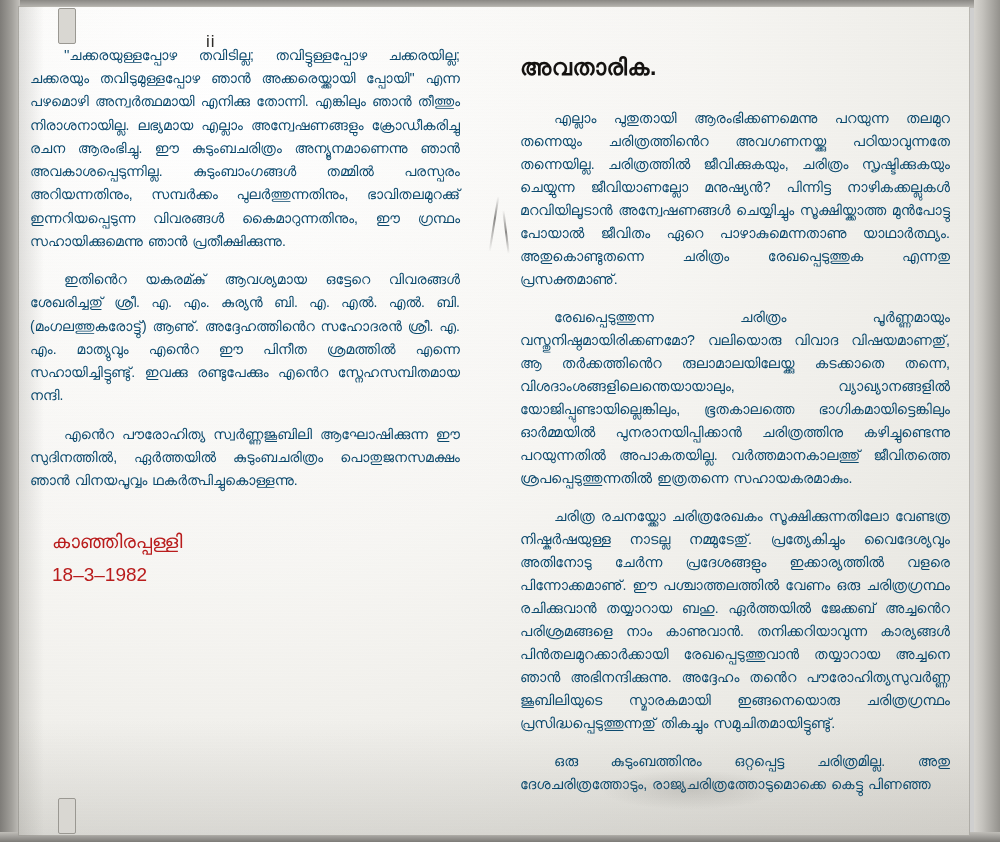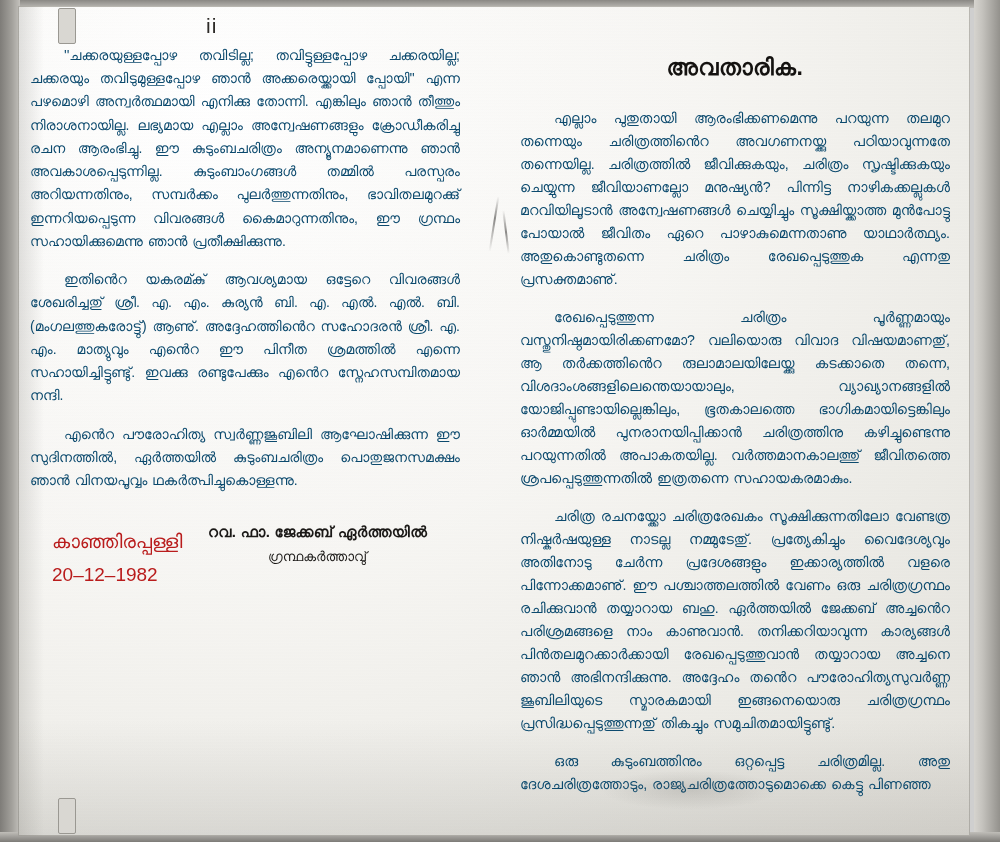--- a/index.html
+++ b/index.html
@@ -69,43 +69,43 @@
     background: #d9d7d2;
     border-radius: 2px;
   }
   .punch.p1 { top: 8px; }
   .punch.p2 { top: 798px; }
 
   
   .folio {
     position: absolute;
     left: 206px;
-    top: 14px;
-    font-size: 21px;
+    top: 32px;
+    font-size: 17px;
     color: #2d2b28;
     letter-spacing: 1px;
   }
 
   .col {
     position: absolute;
     color: #1e1c1a;
   }
   .col-left {
     left: 30px;
     top: 44px;
     width: 430px;
   }
   .col-right {
     left: 520px;
     top: 44px;
     width: 430px;
   }
 
   .heading {
-    text-align: center;
+    text-align: left;
     font-size: 23px;
     font-weight: bold;
     letter-spacing: 0.5px;
     margin: 10px 0 26px 0;
     color: #141210;
   }
 
   p.para {
     margin: 0 0 15px 0;
     font-size: 14.2px;
@@ -201,25 +201,21 @@
   <div class="folio">ii</div>
 
   <div class="col col-left">
     <p class="para first">''ചക്കരയുള്ളപ്പോഴ തവിടില്ല; തവിട്ടുള്ളപ്പോഴ ചക്കരയില്ല; ചക്കരയും തവിടുമുള്ളപ്പോഴ ഞാൻ അക്കരെയ്ക്കായി പ്പോയി'' എന്ന പഴമൊഴി അന്വർത്ഥമായി എനിക്കു തോന്നി. എങ്കിലും ഞാൻ തീത്തും നിരാശനായില്ല. ലഭ്യമായ എല്ലാം അന്വേഷണങ്ങളും ക്രോഡീകരിച്ചു രചന ആരംഭിച്ചു. ഈ കുടുംബചരിത്രം അന്യൂനമാണെന്നു ഞാൻ അവകാശപ്പെടുന്നില്ല. കുടുംബാംഗങ്ങൾ തമ്മിൽ പരസ്പരം അറിയന്നതിനും, സമ്പർക്കം പുലർത്തുന്നതിനും, ഭാവിതലമുറക്കു് ഇന്നറിയപ്പെടുന്ന വിവരങ്ങൾ കൈമാറുന്നതിനും, ഈ ഗ്രന്ഥം സഹായിക്കുമെന്നു ഞാൻ പ്രതീക്ഷിക്കുന്നു.</p>
     <p class="para first">ഇതിൻെറ യകരമ്കു് ആവശ്യമായ ഒട്ടേറെ വിവരങ്ങൾ ശേഖരിച്ചതു് ശ്രീ. എ. എം. കുര്യൻ ബി. എ. എൽ. എൽ. ബി. (മംഗലത്തുകരോട്ടു്) ആണു്. അദ്ദേഹത്തിൻെറ സഹോദരൻ ശ്രീ. എ. എം. മാത്യുവും എൻെറ ഈ പിനീത ശ്രമത്തിൽ എന്നെ സഹായിച്ചിട്ടുണ്ടു്. ഇവക്കു രണ്ടുപേക്കും എൻെറ സ്നേഹസമ്പിതമായ നന്ദി.</p>
     <p class="para first">എൻെറ പൗരോഹിത്യ സ്വർണ്ണജൂബിലി ആഘോഷിക്കുന്ന ഈ സുദിനത്തിൽ, ഏർത്തയിൽ കുടുംബചരിത്രം പൊതുജനസമക്ഷം ഞാൻ വിനയപൂവ്വം ഥകർത്പിച്ചുകൊള്ളന്നു.</p>
 
     <div class="sig-block">
       <div class="sig-left">
         <div>കാഞ്ഞിരപ്പള്ളി</div>
-        <div>20–12–1982</div>
-      </div>
-      <div class="sig-right">
-        <div class="sig-name">റവ. ഫാ. ജേക്കബ് ഏർത്തയിൽ</div>
-        <div class="sig-role">ഗ്രന്ഥകർത്താവു്</div>
+        <div>18–3–1982</div>
       </div>
     </div>
   </div>
 
   <div class="col col-right">
     <div class="heading">അവതാരിക.</div>
     <p class="para first">എല്ലാം പുതുതായി ആരംഭിക്കണമെന്നു പറയുന്ന തലമുറ തന്നെയും ചരിത്രത്തിൻെറ അവഗണനയ്ക്കു പഠിയാവുന്നതേ തന്നെയില്ല. ചരിത്രത്തിൽ ജീവിക്കുകയും, ചരിത്രം സൃഷ്ടിക്കുകയും ചെയ്യുന്ന ജീവിയാണല്ലോ മനുഷ്യൻ? പിന്നിട്ട നാഴികക്കല്ലുകൾ മറവിയിലൂടാൻ അന്വേഷണങ്ങൾ ചെയ്യിച്ചും സൂക്ഷിയ്ക്കാത്ത മുൻപോട്ടു പോയാൽ ജീവിതം ഏറെ പാഴാകുമെന്നതാണു യാഥാർത്ഥ്യം. അതുകൊണ്ടുതന്നെ ചരിത്രം രേഖപ്പെടുത്തുക എന്നതു പ്രസക്തമാണു്.</p>
     <p class="para first">രേഖപ്പെടുത്തുന്ന ചരിത്രം പൂർണ്ണമായും വസ്തുനിഷ്ഠമായിരിക്കണമോ? വലിയൊരു വിവാദ വിഷയമാണതു്, ആ തർക്കത്തിൻെറ രുലാമാലയിലേയ്ക്കു കടക്കാതെ തന്നെ, വിശദാംശങ്ങളിലെന്തെയായാലും, വ്യാഖ്യാനങ്ങളിൽ യോജിപ്പുണ്ടായില്ലെങ്കിലും, ഭൂതകാലത്തെ ഭാഗികമായിട്ടെങ്കിലും ഓർമ്മയിൽ പുനരാനയിപ്പിക്കാൻ ചരിത്രത്തിനു കഴിച്ചുണ്ടെന്നു പറയുന്നതിൽ അപാകതയില്ല. വർത്തമാനകാലത്തു് ജീവിതത്തെ ശ്രപപ്പെടുത്തുന്നതിൽ ഇത്രതന്നെ സഹായകരമാകും.</p>
     <p class="para first">ചരിത്ര രചനയ്ക്കോ ചരിത്രരേഖകം സൂക്ഷിക്കുന്നതിലോ വേണ്ടത്ര നിഷ്കർഷയുള്ള നാടല്ല നമ്മുടേതു്. പ്രത്യേകിച്ചും വൈദേശ്യവും അതിനോടു ചേർന്ന പ്രദേശങ്ങളും ഇക്കാര്യത്തിൽ വളരെ പിന്നോക്കമാണു്. ഈ പശ്ചാത്തലത്തിൽ വേണം ഒരു ചരിത്രഗ്രന്ഥം രചിക്കുവാൻ തയ്യാറായ ബഹു. ഏർത്തയിൽ ജേക്കബ് അച്ചൻെറ പരിശ്രമങ്ങളെ നാം കാണുവാൻ. തനിക്കറിയാവുന്ന കാര്യങ്ങൾ പിൻതലമുറക്കാർക്കായി രേഖപ്പെടുത്തുവാൻ തയ്യാറായ അച്ചനെ ഞാൻ അഭിനന്ദിക്കുന്നു. അദ്ദേഹം തൻെറ പൗരോഹിത്യസുവർണ്ണ ജൂബിലിയുടെ സ്മാരകമായി ഇങ്ങനെയൊരു ചരിത്രഗ്രന്ഥം പ്രസിദ്ധപ്പെടുത്തുന്നതു് തികച്ചും സമുചിതമായിട്ടുണ്ടു്.</p>
     <p class="para first">ഒരു കുടുംബത്തിനും ഒറ്റപ്പെട്ട ചരിത്രമില്ല. അതു ദേശചരിത്രത്തോടും, രാജ്യചരിത്രത്തോടുമൊക്കെ കെട്ടു പിണഞ്ഞ</p>

